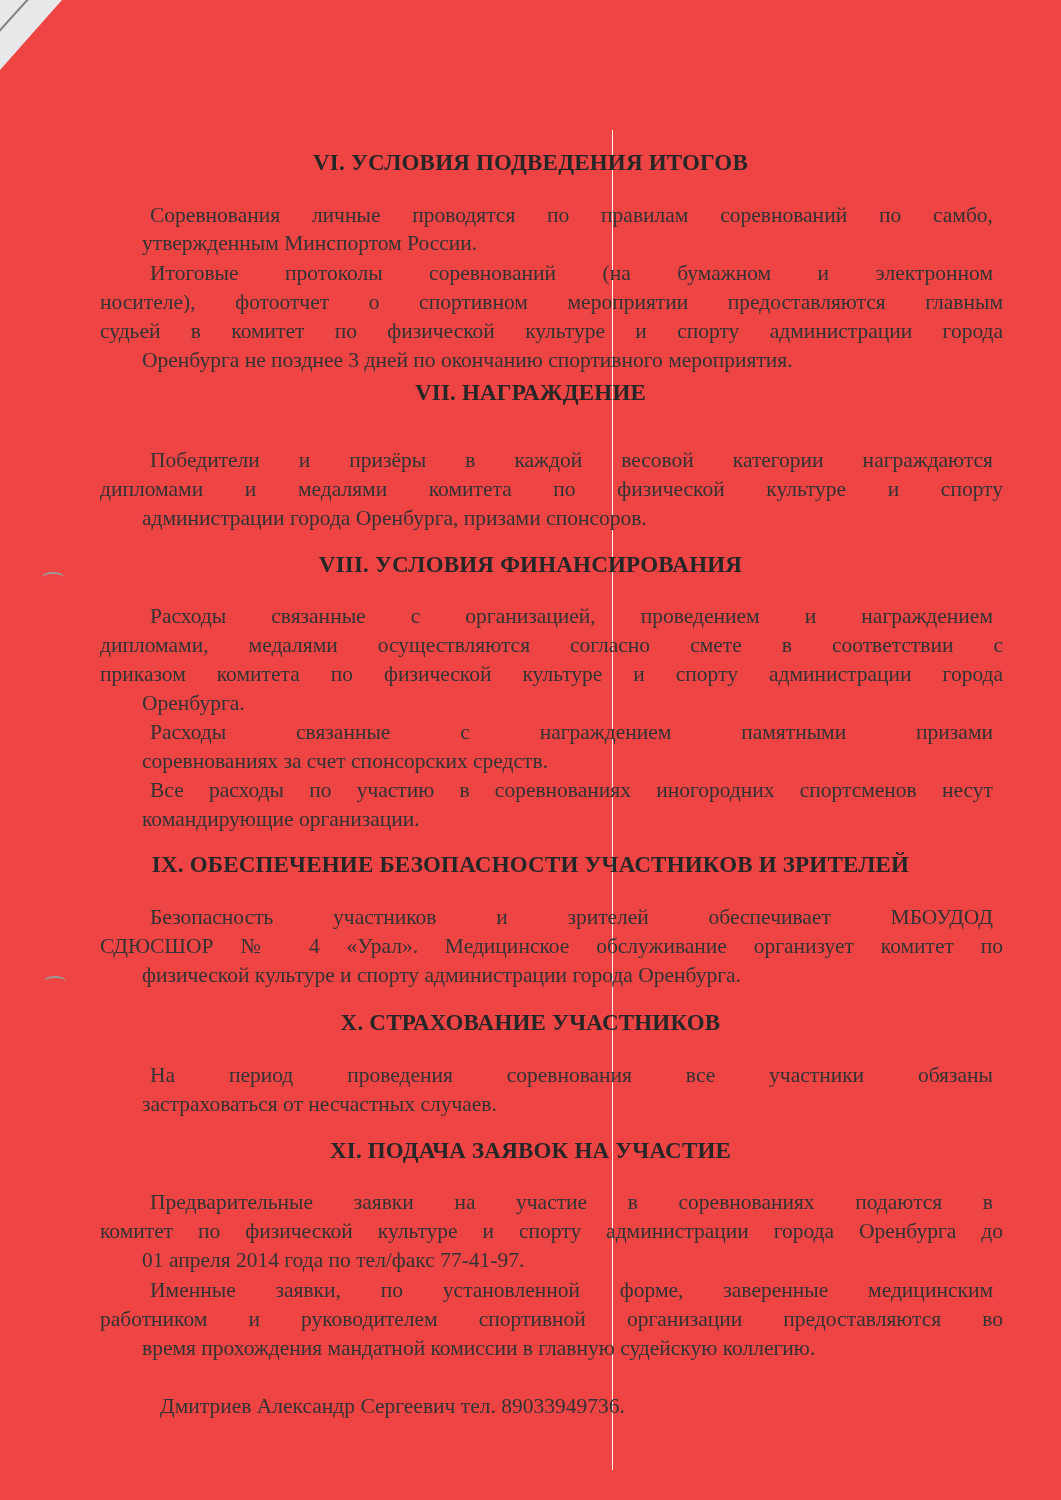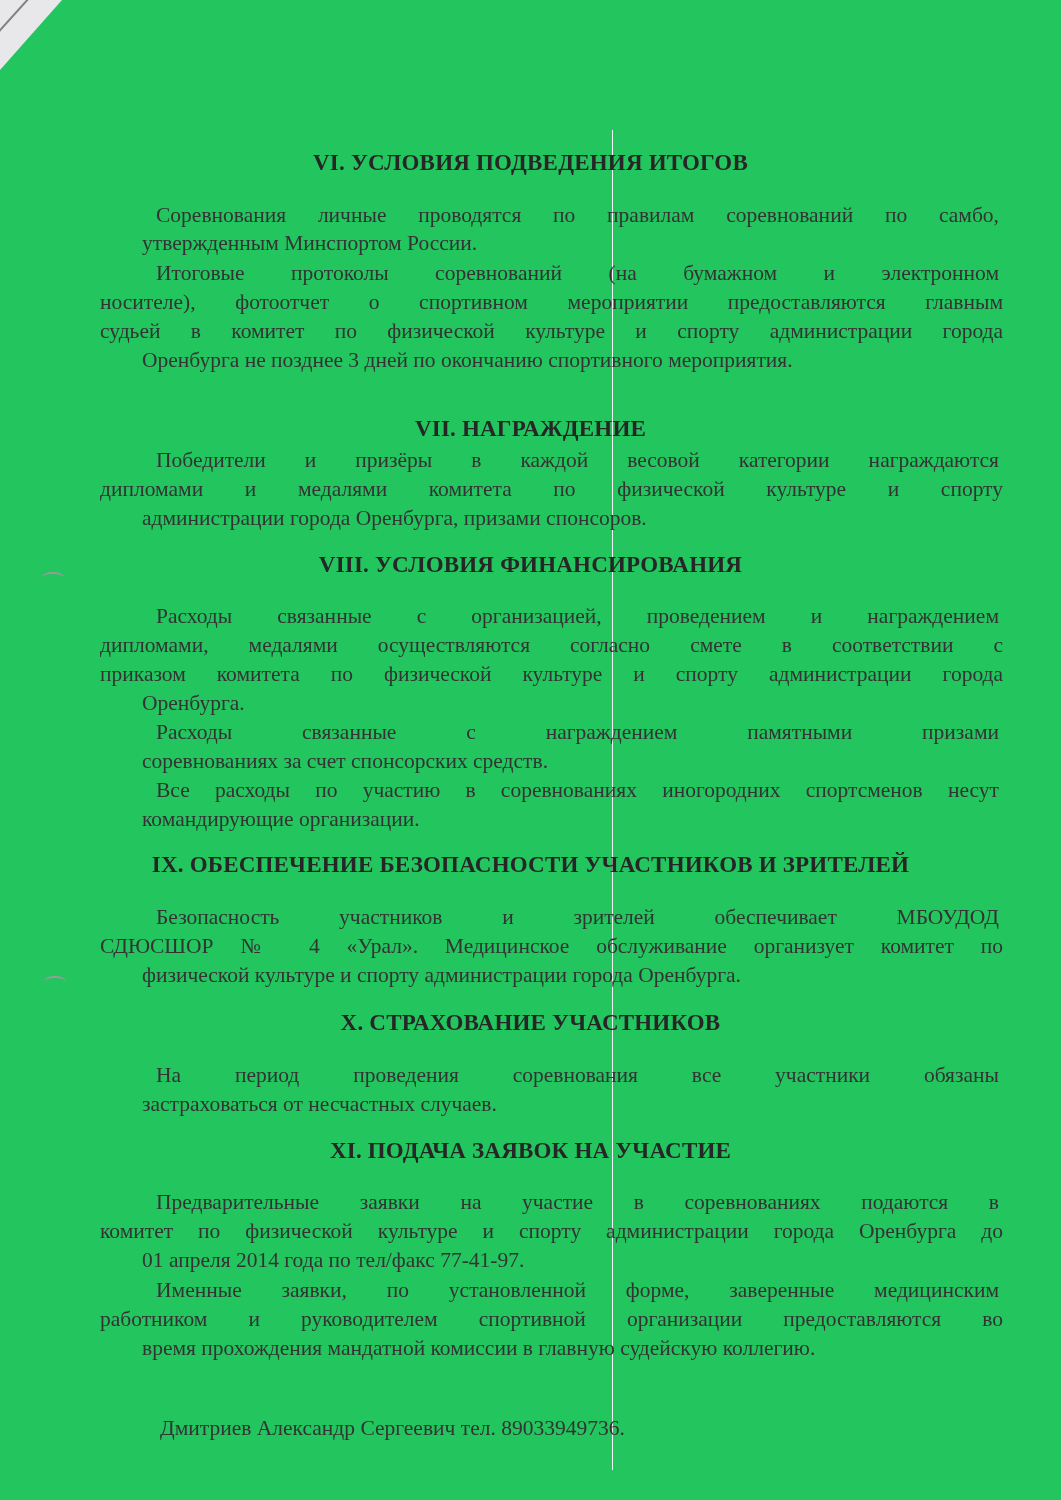--- a/index.html
+++ b/index.html
@@ -2,21 +2,21 @@
 <html><head>
   <meta charset="utf-8">
   <style>
     html, body { margin: 0; padding: 0; }
     body {
       width: 1061px; height: 1500px; position: relative; overflow: hidden;
       background: #ffffff;
       font-family: "Liberation Serif", "DejaVu Serif", serif;
       color: #2b2b2b;
     }
-    .page { position: absolute; left: 0; top: 0; width: 1061px; height: 1500px; background: #22c55e; }
+    .page { position: absolute; left: 0; top: 0; width: 1061px; height: 1500px; background: #ef4444; }
     .fold {
       position: absolute; left: 0; top: 0; width: 0; height: 0;
       border-top: 70px solid #e8e8ea; border-right: 62px solid transparent;
     }
     .fold-edge {
       position: absolute; left: -6px; top: 36px; width: 92px; height: 2px;
       background: #555; transform: rotate(-48deg); transform-origin: left center; opacity: .7;
     }
     .crease {
       position: absolute; left: 612px; top: 130px; width: 1px; height: 1340px;
@@ -29,21 +29,21 @@
     .h {
       position: absolute; left: 0; width: 1061px; text-align: center;
       font-weight: bold; font-size: 23px; letter-spacing: 0.2px; color: #262626;
       white-space: nowrap;
     }
     .ln {
       position: absolute; font-size: 21.5px; line-height: 26px; color: #333;
       white-space: nowrap;
     }
     .j { left: 100px; width: 903px; text-align: justify; text-align-last: justify; }
-    .ji { left: 156px; width: 843px; text-align: justify; text-align-last: justify; }
+    .ji { left: 150px; width: 843px; text-align: justify; text-align-last: justify; }
     .l { left: 100px; margin-left: 42px; }
     .li { left: 160px; }
   </style>
 </head>
 <body>
 
 <div class="page">
   <div class="fold"></div>
   <div class="fold-edge"></div>
   <div class="crease"></div>
@@ -51,21 +51,21 @@
   <div class="mark" style="left:44px; top:976px;"></div>
 
   <div class="h" style="top:150px;">VI. УСЛОВИЯ ПОДВЕДЕНИЯ ИТОГОВ</div>
   <div class="ln ji" style="top:202px;">Соревнования личные проводятся по правилам соревнований по самбо,</div>
   <div class="ln l" style="top:230px;">утвержденным Минспортом России.</div>
   <div class="ln ji" style="top:260px;">Итоговые протоколы соревнований (на бумажном и электронном</div>
   <div class="ln j" style="top:289px;">носителе), фотоотчет о спортивном мероприятии предоставляются главным</div>
   <div class="ln j" style="top:318px;">судьей в комитет по физической культуре и спорту администрации города</div>
   <div class="ln l" style="top:347px;">Оренбурга не позднее 3 дней по окончанию спортивного мероприятия.</div>
 
-  <div class="h" style="top:416px;text-align:center;">VII. НАГРАЖДЕНИЕ</div>
+  <div class="h" style="top:380px;text-align:center;">VII. НАГРАЖДЕНИЕ</div>
   <div class="ln ji" style="top:447px;">Победители и призёры в каждой весовой категории награждаются</div>
   <div class="ln j" style="top:476px;">дипломами и медалями комитета по физической культуре и спорту</div>
   <div class="ln l" style="top:505px;">администрации города Оренбурга, призами спонсоров.</div>
 
   <div class="h" style="top:552px;">VIII. УСЛОВИЯ ФИНАНСИРОВАНИЯ</div>
   <div class="ln ji" style="top:603px;">Расходы связанные с организацией, проведением и награждением</div>
   <div class="ln j" style="top:632px;">дипломами, медалями осуществляются согласно смете в соответствии с</div>
   <div class="ln j" style="top:661px;">приказом комитета по физической культуре и спорту администрации города</div>
   <div class="ln l" style="top:690px;">Оренбурга.</div>
   <div class="ln ji" style="top:719px;">Расходы связанные с награждением памятными призами</div>
@@ -82,14 +82,14 @@
   <div class="ln ji" style="top:1062px;">На период проведения соревнования все участники обязаны</div>
   <div class="ln l" style="top:1091px;">застраховаться от несчастных случаев.</div>
 
   <div class="h" style="top:1138px;">XI. ПОДАЧА ЗАЯВОК НА УЧАСТИЕ</div>
   <div class="ln ji" style="top:1189px;">Предварительные заявки на участие в соревнованиях подаются в</div>
   <div class="ln j" style="top:1218px;">комитет по физической культуре и спорту администрации города Оренбурга до</div>
   <div class="ln l" style="top:1247px;">01 апреля 2014 года по тел/факс 77-41-97.</div>
   <div class="ln ji" style="top:1277px;">Именные заявки, по установленной форме, заверенные медицинским</div>
   <div class="ln l" style="top:1335px;">время прохождения мандатной комиссии в главную судейскую коллегию.</div>
   <div class="ln j" style="top:1306px;">работником и руководителем спортивной организации предоставляются во</div>
-  <div class="ln li" style="top:1393px;margin-top:22px;">Дмитриев Александр Сергеевич тел. 89033949736.</div>
+  <div class="ln li" style="top:1393px;">Дмитриев Александр Сергеевич тел. 89033949736.</div>
 </div>
 
 </body></html>

